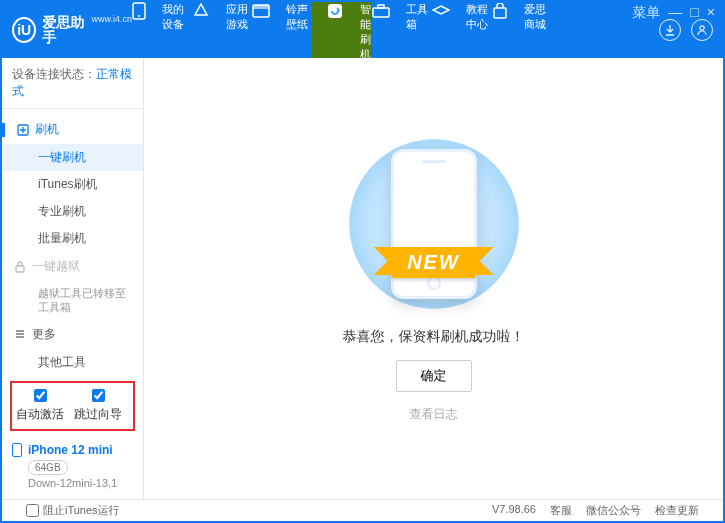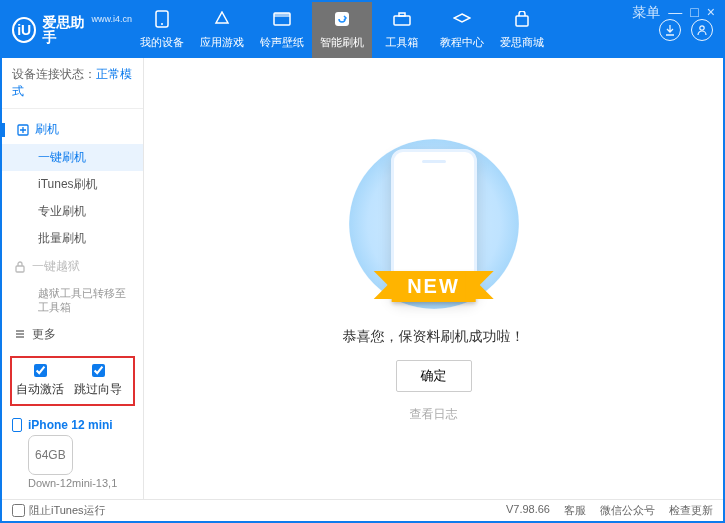--- a/index.html
+++ b/index.html
@@ -4,22 +4,22 @@
 <style>
 * { margin: 0; padding: 0; box-sizing: border-box; font-family: "Microsoft YaHei", sans-serif; }
 body { width: 725px; height: 523px; background: #fff; border: 2px solid #0d7bed; font-size: 12px; color: #333; }
 .titlebar { height: 56px; background: #0d7bed; display: flex; align-items: center; padding: 0 10px; color: #fff; }
 .logo-wrap { display: flex; align-items: center; gap: 6px; width: 120px; }
 .logo-icon { width: 26px; height: 26px; border: 2px solid #fff; border-radius: 50%; display: flex; align-items: center; justify-content: center; font-weight: bold; font-size: 14px; }
 .logo-text { display: flex; flex-direction: row; line-height: 1.1; }
 .logo-text .name { font-size: 14px; font-weight: bold; }
 .logo-text .url { font-size: 9px; opacity: .85; }
 .nav { display: flex; flex: 1; height: 100%; }
-.nav-item { width: 60px; display: flex; flex-direction: column; align-items: center; justify-content: center; gap: 7px; cursor: pointer; font-size: 11px; }
-.nav-item.active { background: #737373; }
+.nav-item { width: 60px; display: flex; flex-direction: row; justify-content: center; gap: 16px; cursor: pointer; font-size: 11px; }
+.nav-item.active { background: #4d7c0f; padding-left: 14px; }
 .nav-ico { width: 20px; height: 18px; display: flex; align-items: center; justify-content: center; }
 .title-right { display: flex; gap: 10px; align-items: center; }
 .circ { width: 22px; height: 22px; border: 1.5px solid #fff; border-radius: 50%; display: flex; align-items: center; justify-content: center; cursor: pointer; opacity: .9; }
 .winctl { position: absolute; top: 4px; right: 10px; display: flex; gap: 8px; font-size: 14px; color: #cfe6ff; }
 .winctl span { cursor: pointer; }
 .body { display: flex; height: calc(100% - 56px - 22px); }
 .sidebar { width: 142px; border-right: 1px solid #e6e6e6; display: flex; flex-direction: column; font-size: 12px; }
 .conn { padding: 8px 10px; color: #666; border-bottom: 1px solid #eee; }
 .conn .mode { color: #0d7bed; }
 .tree { flex: 1; overflow: auto; padding: 6px 0; }
@@ -30,36 +30,36 @@
 .sub { padding: 5px 10px 5px 36px; color: #555; cursor: pointer; }
 .sub.active { background: #e9f3fe; color: #0d7bed; }
 .sub.wrap { line-height: 1.3; }
 .sub.small { font-size: 11px; }
 .checks { border: 2px solid #e03030; margin: 6px 8px; padding: 6px 4px; display: flex; gap: 10px; }
 .chk { display: flex; align-items: center; gap: 4px; color: #333; flex-direction: column; }
 .chk input { accent-color: #0d7bed; }
 .device { padding: 6px 10px 10px; }
 .dev-h { display: flex; align-items: center; gap: 6px; color: #0d7bed; font-weight: bold; font-size: 12px; }
 .dev-h .ph { width: 10px; height: 14px; border: 1.5px solid #0d7bed; border-radius: 2px; }
-.cap { display: inline-block; border: 1px solid #ccc; border-radius: 7px; padding: 12px 6px; color: #777; font-size: 12px; margin: 3px 0 2px 16px; }
+.cap { display: inline-block; border: 1px solid #ccc; border-radius: 7px; padding: 1px 6px; color: #777; font-size: 10px; margin: 3px 0 2px 16px; }
 .dnm { color: #888; font-size: 11px; margin-left: 16px; }
 .main { flex: 1; display: flex; flex-direction: column; align-items: center; justify-content: center; gap: 14px; }
 .phone-img { position: relative; width: 150px; height: 180px; display: flex; align-items: center; justify-content: center; }
 .ring { position: absolute; width: 170px; height: 170px; border-radius: 50%; background: radial-gradient(circle,#d3ecff 0%,#bfe3ff 55%,#a8d8fb 70%,transparent 72%); }
 .phone { position: relative; width: 86px; height: 150px; background: #fff; border: 3px solid #e6f2ff; border-radius: 12px; box-shadow: 0 6px 14px rgba(0,0,0,.15); }
 .phone::before { content: ""; position: absolute; top: 8px; left: 50%; transform: translateX(-50%); width: 24px; height: 3px; background: #dfeeff; border-radius: 3px; }
 .phone::after { content: ""; position: absolute; bottom: 6px; left: 50%; transform: translateX(-50%); width: 10px; height: 10px; border: 2px solid #dfeeff; border-radius: 50%; }
-.ribbon { position: absolute; bottom: 12px; left: 50%; transform: translateX(-50%); background: #ffb400; color: #fff; font-weight: 900; font-size: 20px; padding: 4px 16px; letter-spacing: 2px; box-shadow: 0 2px 4px rgba(0,0,0,.2); }
+.ribbon { position: absolute; bottom: 36px; left: 50%; transform: translateX(-50%); background: #ffb400; color: #fff; font-weight: 900; font-size: 20px; padding: 4px 16px; letter-spacing: 2px; font-style: italic; box-shadow: 0 2px 4px rgba(0,0,0,.2); }
 .ribbon::before,.ribbon::after { content: ""; position: absolute; top: 0; border: 14px solid #ffb400; }
 .ribbon::before { left: -18px; border-left-color: transparent; }
 .ribbon::after { right: -18px; border-right-color: transparent; }
 .msg { font-size: 14px; color: #333; }
 .btn { border: 1px solid #ccc; background: #fff; padding: 6px 24px; font-size: 13px; cursor: pointer; border-radius: 2px; }
 .log-link { color: #aaa; font-size: 12px; cursor: pointer; }
-.statusbar { height: 22px; border-top: 1px solid #e6e6e6; display: flex; align-items: center; padding: 0 10px; font-size: 11px; color: #666; }
+.statusbar { height: 22px; border-top: 1px solid #e6e6e6; display: flex; align-items: center; padding: 0 24px; font-size: 11px; color: #666; }
 .statusbar .left { display: flex; align-items: center; gap: 4px; }
 .statusbar .right { margin-left: auto; display: flex; gap: 14px; }
 .statusbar .right span { cursor: pointer; }
 svg { display: block; }
 </style>
 </head>
 <body>
 
 <div class="winctl">
   <span>菜单</span>

